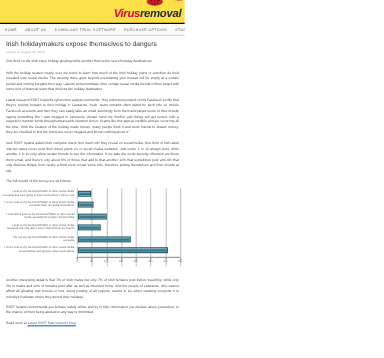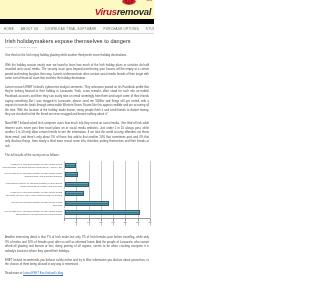--- a/index.html
+++ b/index.html
@@ -6,22 +6,22 @@
   body{
     width:154px;height:298px;overflow:hidden;
     background:#ffffff;
     font-family:"Liberation Sans", sans-serif;
     -webkit-font-smoothing:none;
   }
   .page{width:154px;height:298px;position:relative;background:#fff;}
 
   
   .header{
-    height:19px;position:relative;background:#fef9c3;
-    border-bottom:5px solid #000000;
+    height:19px;position:relative;background:#fde047;
+    border-bottom:1px solid #000000;
   }
   .logo{
     position:absolute;right:3px;top:1px;
     height:17px;display:flex;align-items:flex-end;
   }
   .logo-wrap{position:relative;line-height:1;}
   .logo-text{
     font-size:9.5px;font-weight:bold;font-style:italic;
     letter-spacing:-0.3px;white-space:nowrap;
   }

